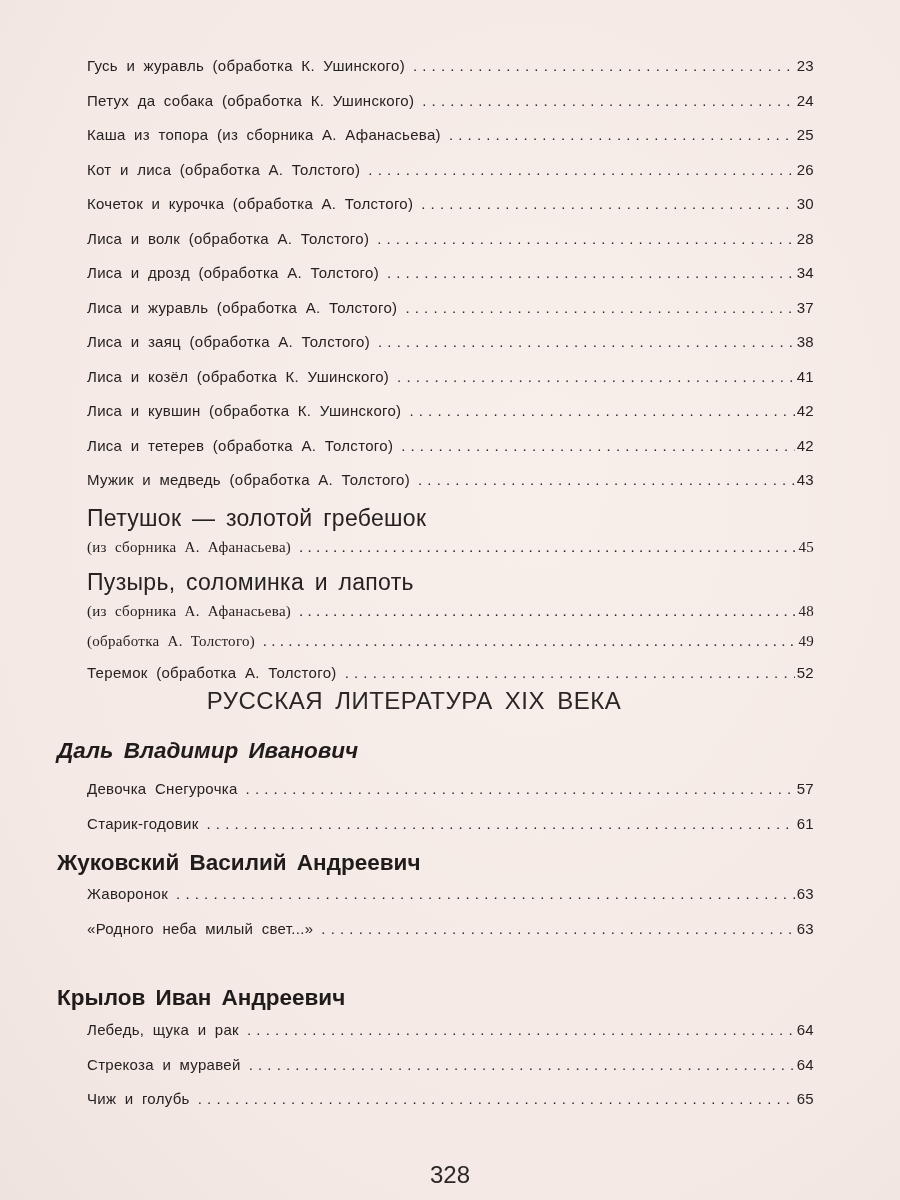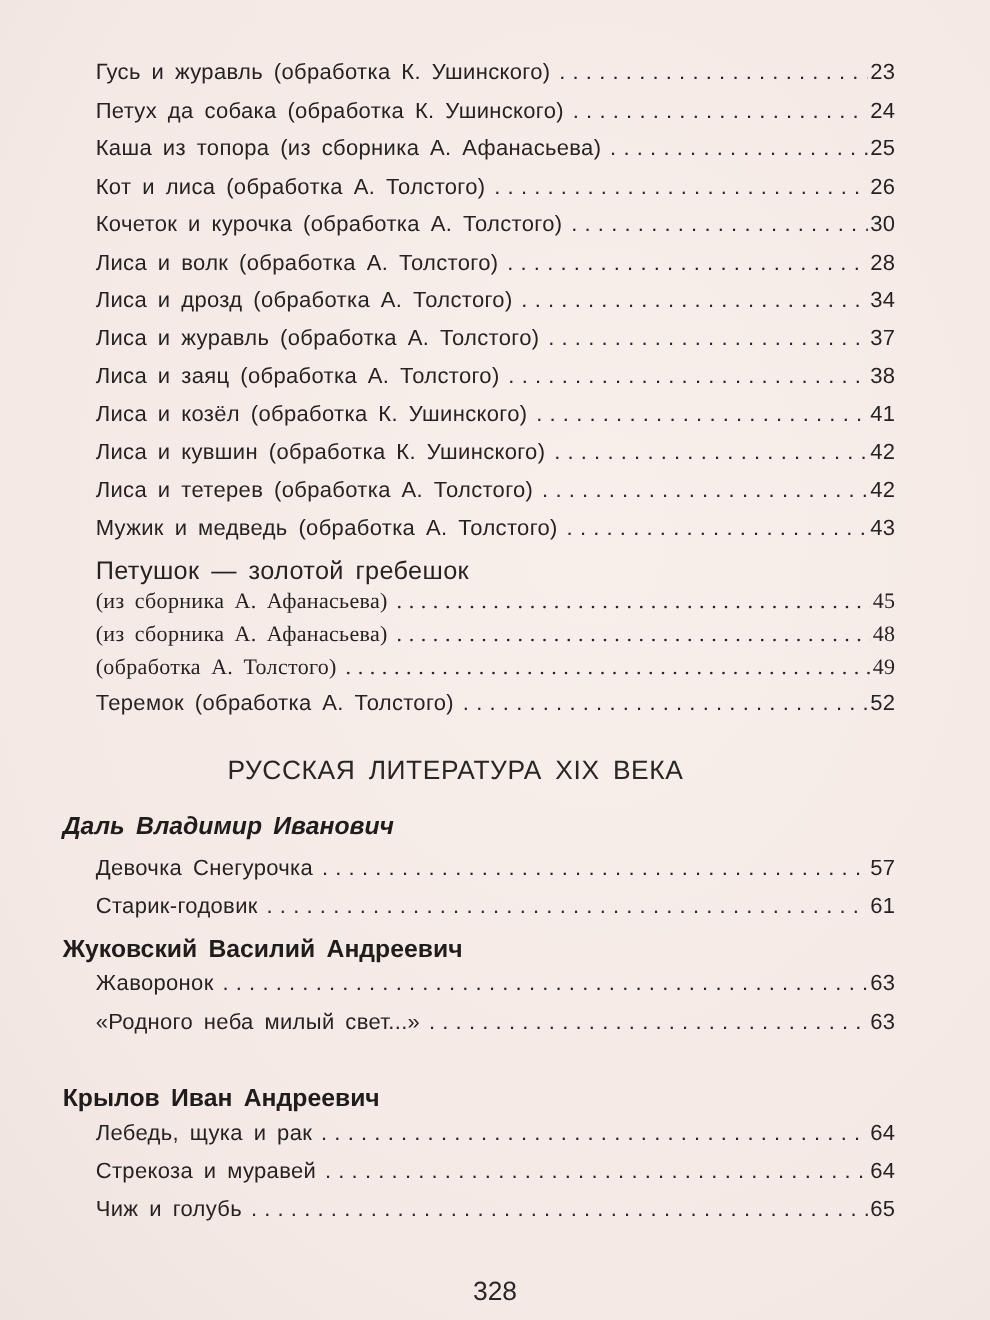--- a/index.html
+++ b/index.html
@@ -6,21 +6,21 @@
   body {
     width:900px; height:1200px; overflow:hidden;
     background:#f6ece8;
     font-family:"Liberation Sans", sans-serif;
     color:#262222;
     position:relative;
   }
   .page { position:absolute; left:0; top:0; width:900px; height:1200px;
     background: radial-gradient(ellipse at 60% 40%, #f8efeb 0%, #f4e9e4 70%, #efe3de 100%); }
   .toc { position:absolute; left:87px; width:727px; top:49px; }
-  .row { display:flex; align-items:baseline; font-size:20px; line-height:34.5px; letter-spacing:0.3px; word-spacing:4px;justify-content:flex-end; }
+  .row { display:flex; align-items:baseline; font-size:15px; line-height:34.5px; letter-spacing:0.3px; word-spacing:4px;justify-content:flex-end; }
   .row .title { white-space:nowrap; }
   .row .dots { flex:1; overflow:hidden; white-space:nowrap; margin:0 2px 0 8px; letter-spacing:4.2px; color:#2a2626; }
   .row .dots::before { content:". . . . . . . . . . . . . . . . . . . . . . . . . . . . . . . . . . . . . . . . . . . . . . . . . . . . . . . . . . . . . . . . . . . . . . . . . . . . . . . . . . . . . . . . . . . . . . . . . . . . . ."; letter-spacing:-1.5px; }
   .row .page-num { white-space:nowrap; }
   .row2 .first-line { font-size:23px; line-height:28px; letter-spacing:0.3px; word-spacing:4px; margin-top:6px;}
   .row2 .row { line-height:30px;font-family:Liberation Serif, serif; }
   .section-heading { position:absolute; left:0; width:828px; top:687px; text-align:center;
     font-size:24px; letter-spacing:0.5px; word-spacing:5px; color:#2a2626; }
   .author { position:absolute; left:57px; font-weight:bold; font-size:22.5px; word-spacing:4px; color:#201c1c; }
   .sub { position:absolute; left:87px; width:727px; }
@@ -100,20 +100,21 @@
 
     <div class="row2">
       <div class="first-line">Петушок — золотой гребешок</div>
       <div class="row">
           <span class="title">(из сборника А. Афанасьева)</span>
           <span class="dots"></span>
           <span class="page-num">45</span>
         </div>
     </div>
     <div class="row2">
+      <div class="first-line">Пузырь, соломинка и лапоть</div>
       <div class="row">
           <span class="title">(из сборника А. Афанасьева)</span>
           <span class="dots"></span>
           <span class="page-num">48</span>
         </div>
     </div>
     <div class="row2">
       <div class="row">
           <span class="title">(обработка А. Толстого)</span>
           <span class="dots"></span>

